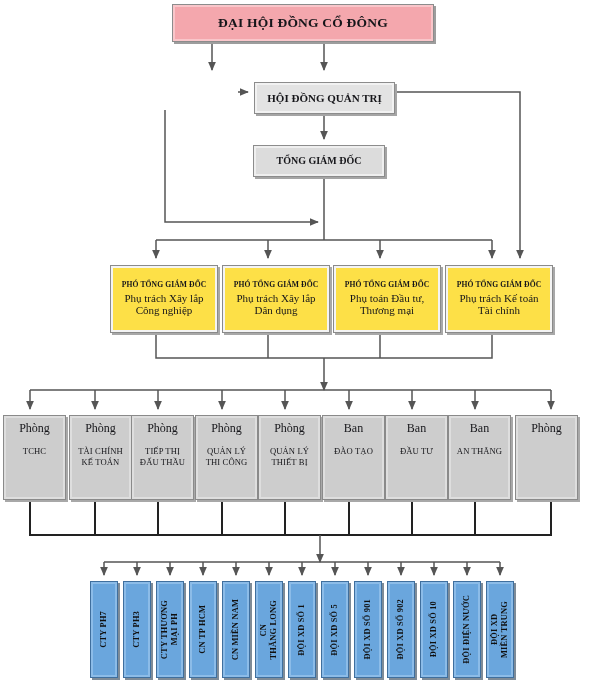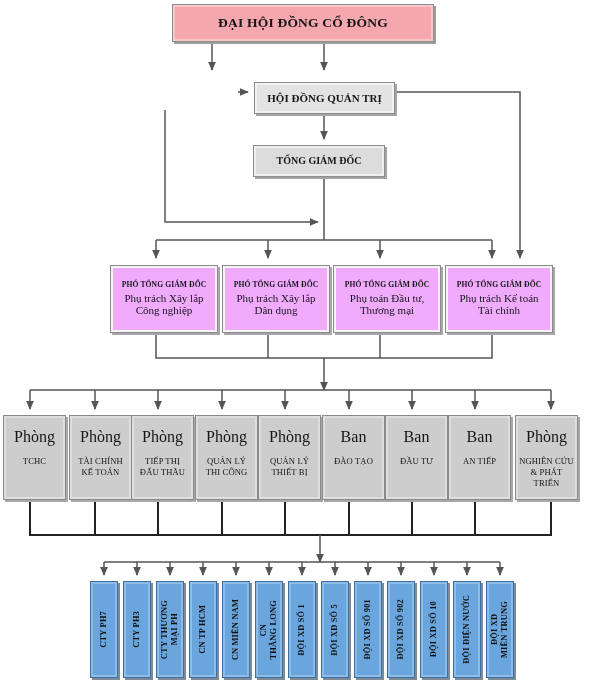--- a/index.html
+++ b/index.html
@@ -79,21 +79,21 @@
     background: #dcdcdc;
     border: 1px solid #8c8c8c;
     box-shadow: 2px 2px 0 #a5a5a5, inset 0 0 0 2px #efefef;
     font-weight: bold;
     font-size: 10px;
   }
   
   .node--deputy {
     top: 265px;
     width: 108px; height: 68px;
-    background: #f0abfc;
+    background: #fde047;
     border: 1px solid #8a8a8a;
     box-shadow: 2px 2px 0 #a8a8a8, inset 0 0 0 2px #f4f4f4;
     padding: 4px 3px;
     font-size: 11px;
   }
   .deputy-title {
     font-weight: bold;
     font-size: 7.6px;
     letter-spacing: .1px;
     margin-bottom: 2px;
@@ -104,22 +104,21 @@
   .node--dept {
     top: 415px;
     width: 63px; height: 85px;
     background: #cdcdcd;
     border: 1px solid #8a8a8a;
     box-shadow: 2px 2px 0 #a8a8a8, inset 0 0 0 2px #dedede;
     padding: 6px 2px;
     justify-content: flex-start;
   }
   .dept-head {
-    font-size: 16px;
-    margin-top: 6px;
+    font-size: 12px;
     margin-bottom: 10px;
   }
   .dept-sub {
     font-size: 8.6px;
     letter-spacing: .1px;
     line-height: 1.25;
   }
   
   .node--sub {
     top: 581px;
@@ -284,27 +283,24 @@
       <div class="node node--dept" style="left: 322px;">
         <div class="dept-head">Ban</div>
         <div class="dept-sub" style="white-space: pre-line;">ĐÀO TẠO</div>
       </div>
       <div class="node node--dept" style="left: 385px;">
         <div class="dept-head">Ban</div>
         <div class="dept-sub" style="white-space: pre-line;">ĐẦU TƯ</div>
       </div>
       <div class="node node--dept" style="left: 448px;">
         <div class="dept-head">Ban</div>
-        <div class="dept-sub" style="white-space: pre-line;">AN TIẾP</div>
+        <div class="dept-sub" style="white-space: pre-line;">AN THĂNG</div>
       </div>
       <div class="node node--dept" style="left: 515px;">
         <div class="dept-head">Phòng</div>
-        <div class="dept-sub" style="white-space: pre-line;">NGHIÊN CỨU
-&amp; PHÁT
-TRIỂN</div>
       </div>
     </div>
   <div id="subsidiary-layer">
       <div class="node node--sub" style="left: 90px;">
         <div class="sub-text">CTY PH7</div>
       </div>
       <div class="node node--sub" style="left: 123px;">
         <div class="sub-text">CTY PH3</div>
       </div>
       <div class="node node--sub" style="left: 156px;">

